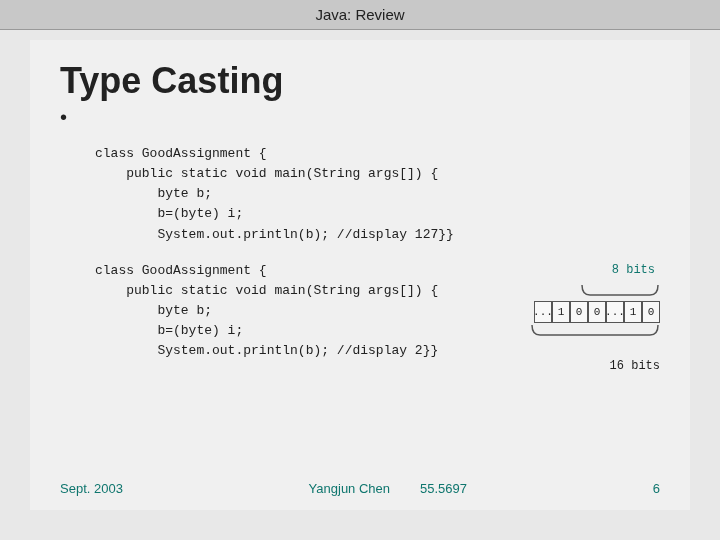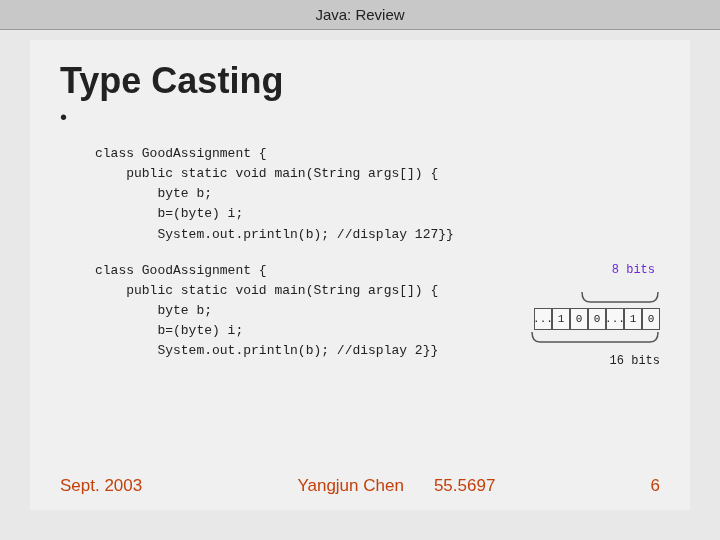--- a/index.html
+++ b/index.html
@@ -70,22 +70,22 @@
     .diagram-area {
       display: flex;
       flex-direction: column;
       align-items: flex-end;
       margin-left: 20px;
       padding-top: 0px;
       min-width: 200px;
     }
     .bits-label-top {
       font-size: 12px;
-      color: #6d28d9;
-      margin-bottom: 11px;
+      color: #0f766e;
+      margin-bottom: 4px;
       align-self: flex-end;
       margin-right: 5px;
     }
     .bit-cells-row {
       display: flex;
       align-items: center;
       margin-top: 4px;
     }
     .bit-cell {
       width: 18px;
@@ -94,32 +94,32 @@
       display: flex;
       align-items: center;
       justify-content: center;
       font-size: 11px;
       font-family: 'Courier New', monospace;
       background: #f8f8f8;
     }
     .bits-label-bottom {
       font-size: 12px;
       color: #222;
-      margin-top: 8px;
+      margin-top: 20px;
       align-self: flex-end;
     }
     .footer {
       position: absolute;
       bottom: 14px;
       left: 30px;
       right: 30px;
       display: flex;
       justify-content: space-between;
-      font-size: 17px;
-      color: #c2410c;
+      font-size: 13px;
+      color: #0f766e;
       align-items: flex-end;
     }
     .footer-center {
       display: flex;
       gap: 30px;
     }
     
     .curly-brace-top {
       display: block;
     }

